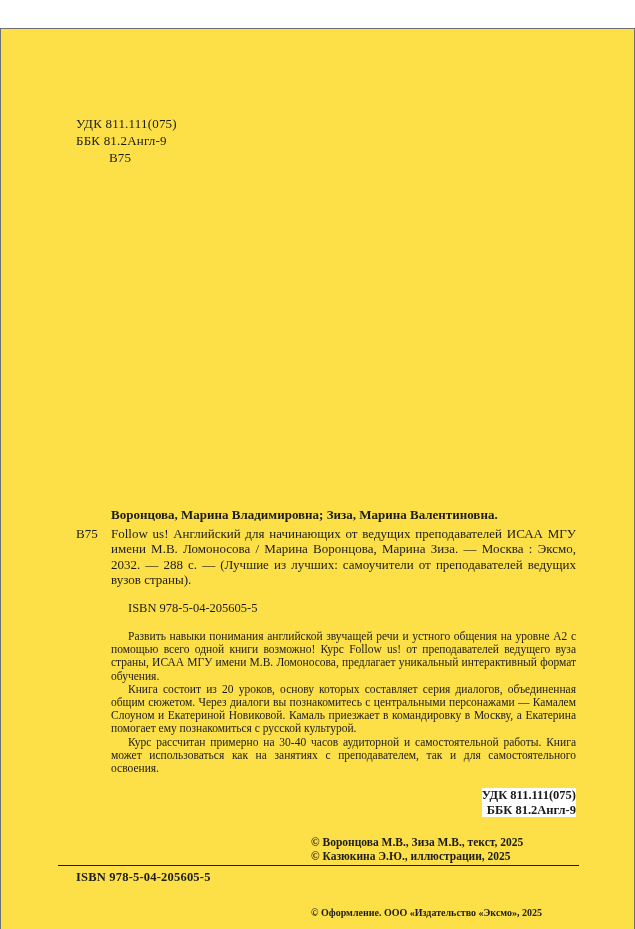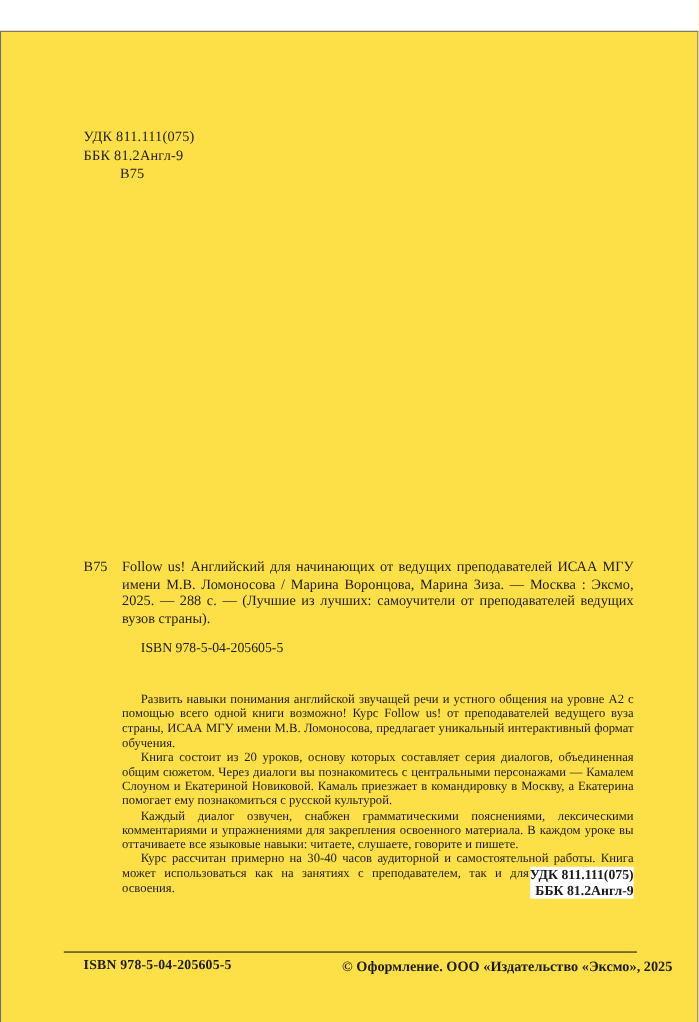--- a/index.html
+++ b/index.html
@@ -114,55 +114,59 @@
     position: absolute;
     left: 75px;
     top: 841px;
     font-size: 12.5px;
     font-weight: bold;
     letter-spacing: 0.2px;
   }
   .copyright-last {
     position: absolute;
     left: 310px;
-    top: 842px;
-    font-size: 13px;
+    top: 878px;
+    font-size: 10px;
     font-weight: bold;
   }
 </style>
 </head>
 <body>
 
 <div class="page">
 
   <div class="top-codes">
     <div>УДК 811.111(075)</div>
     <div>ББК 81.2Англ-9</div>
     <div class="entry">В75</div>
   </div>
 
   <div class="biblio">
+    <div class="authors">Воронцова, Марина Владимировна; Зиза, Марина Валентиновна.</div>
     <div class="desc-row">
       <span class="entry-code">В75</span>
-      <div class="desc">Follow us! Английский для начинающих от ведущих преподавателей ИСАА МГУ имени М.В. Ломоносова / Марина Воронцова, Марина Зиза. — Москва : Эксмо, 2025. — 288 с. — (Лучшие из лучших: самоучители от преподавателей ведущих вузов страны).</div>
+      <div class="desc">Follow us! Английский для начинающих от ведущих преподавателей ИСАА МГУ имени М.В. Ломоносова / Марина Воронцова, Марина Зиза. — Москва : Эксмо, 2032. — 288 с. — (Лучшие из лучших: самоучители от преподавателей ведущих вузов страны).</div>
     </div>
     <div class="isbn-top">ISBN 978-5-04-205605-5</div>
   </div>
 
   <div class="annotation">
     <p>Развить навыки понимания английской звучащей речи и устного общения на уровне А2 с помощью всего одной книги возможно! Курс Follow us! от преподавателей ведущего вуза страны, ИСАА МГУ имени М.В. Ломоносова, предлагает уникальный интерактивный формат обучения.</p>
     <p>Книга состоит из 20 уроков, основу которых составляет серия диалогов, объединенная общим сюжетом. Через диалоги вы познакомитесь с центральными персонажами — Камалем Слоуном и Екатериной Новиковой. Камаль приезжает в командировку в Москву, а Екатерина помогает ему познакомиться с русской культурой.</p>
-    <p>Каждый диалог озвучен, снабжен грамматическими пояснениями, лексическими комментариями и упражнениями для закрепления освоенного материала. В каждом уроке вы оттачиваете все языковые навыки: читаете, слушаете, говорите и пишете.</p>
     <p>Курс рассчитан примерно на 30-40 часов аудиторной и самостоятельной работы. Книга может использоваться как на занятиях с преподавателем, так и для самостоятельного освоения.</p>
   </div>
 
   <div class="bottom-codes">
     <div>УДК 811.111(075)</div>
     <div>ББК 81.2Англ-9</div>
   </div>
 
+  <div class="copyrights">
+    <div>© Воронцова М.В., Зиза М.В., текст, 2025</div>
+    <div>© Казюкина Э.Ю., иллюстрации, 2025</div>
+  </div>
 
   <div class="footer-rule"></div>
 
   <div class="isbn-bottom">ISBN 978-5-04-205605-5</div>
   <div class="copyright-last">© Оформление. ООО «Издательство «Эксмо», 2025</div>
 
 </div>
 
 </body></html>

